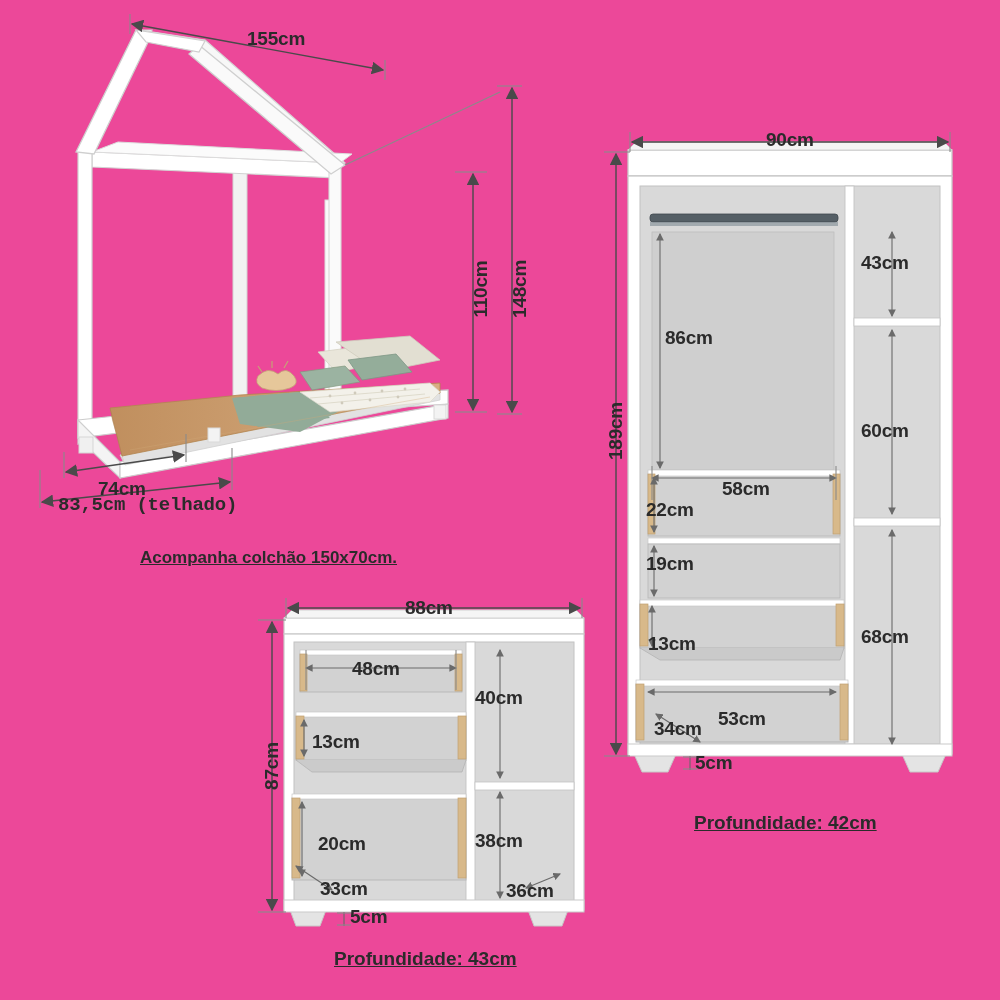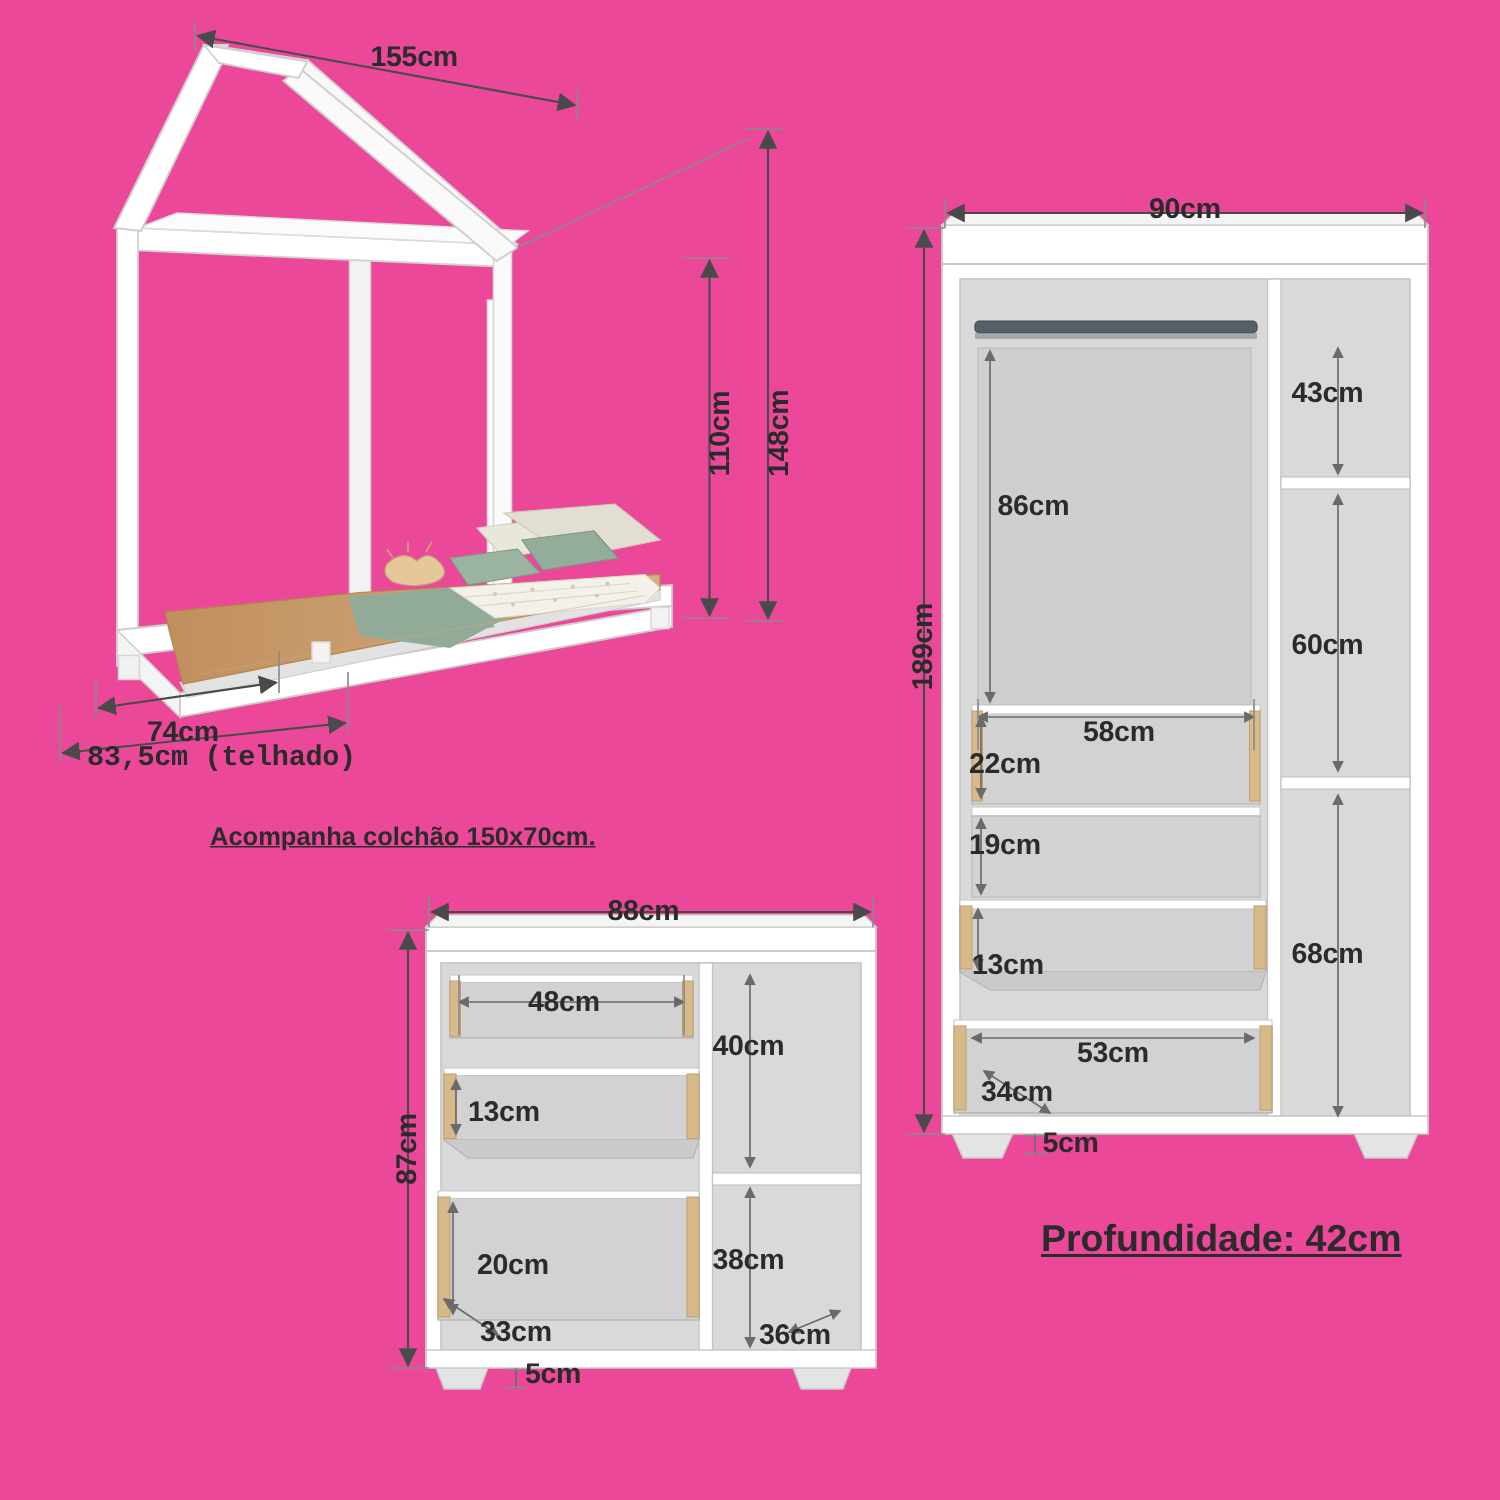--- a/index.html
+++ b/index.html
@@ -28,21 +28,21 @@
     transform: rotate(-90deg);
   }
   .caption {
     position: absolute;
     font-weight: bold;
     color: #2b2b2b;
     font-size: 17px;
     white-space: nowrap;
     text-decoration: underline;
   }
-  .caption.big { font-size: 25px; }
+  .caption.big { font-size: 19px; }
   svg { position: absolute; left: 0; top: 0; }
   .lead { stroke: #4a4a4a; stroke-width: 1.4; fill: none; }
   .leadthin { stroke: #6a6a6a; stroke-width: 1.1; fill: none; }
   .ext { stroke: #8a8a8a; stroke-width: 1.1; fill: none; }
 </style>
 </head>
 <body>
 
 <div id="stage">
 
@@ -329,29 +329,30 @@
   <div class="dim" style="left:766px; top:129px;">90cm</div>
   <div class="dim vert" style="left:582px; top:420px; width:68px; text-align:center;">189cm</div>
   <div class="dim" style="left:652px; top:327px;padding-left:13px;">86cm</div>
   <div class="dim" style="left:861px; top:252px;">43cm</div>
   <div class="dim" style="left:861px; top:420px;">60cm</div>
   <div class="dim" style="left:861px; top:626px;">68cm</div>
   <div class="dim" style="left:722px; top:478px;">58cm</div>
   <div class="dim" style="left:646px; top:499px;">22cm</div>
   <div class="dim" style="left:646px; top:553px;">19cm</div>
   <div class="dim" style="left:648px; top:633px;">13cm</div>
-  <div class="dim" style="left:718px; top:692px;">53cm</div>
+  <div class="dim" style="left:718px; top:708px;">53cm</div>
   <div class="dim" style="left:654px; top:718px;">34cm</div>
   <div class="dim" style="left:695px; top:752px;">5cm</div>
   <div class="caption big" style="left:694px; top:812px;">Profundidade: 42cm</div>
 
   <div class="dim" style="left:405px; top:597px;">88cm</div>
   <div class="dim vert" style="left:240px; top:755px; width:64px; text-align:center;">87cm</div>
   <div class="dim" style="left:352px; top:658px;">48cm</div>
   <div class="dim" style="left:475px; top:687px;">40cm</div>
   <div class="dim" style="left:312px; top:731px;">13cm</div>
   <div class="dim" style="left:318px; top:833px;">20cm</div>
   <div class="dim" style="left:475px; top:830px;">38cm</div>
   <div class="dim" style="left:320px; top:878px;">33cm</div>
   <div class="dim" style="left:506px; top:880px;">36cm</div>
   <div class="dim" style="left:350px; top:906px;">5cm</div>
+  <div class="caption big" style="left:334px; top:948px;">Profundidade: 43cm</div>
 
 </div>
 
 </body></html>

